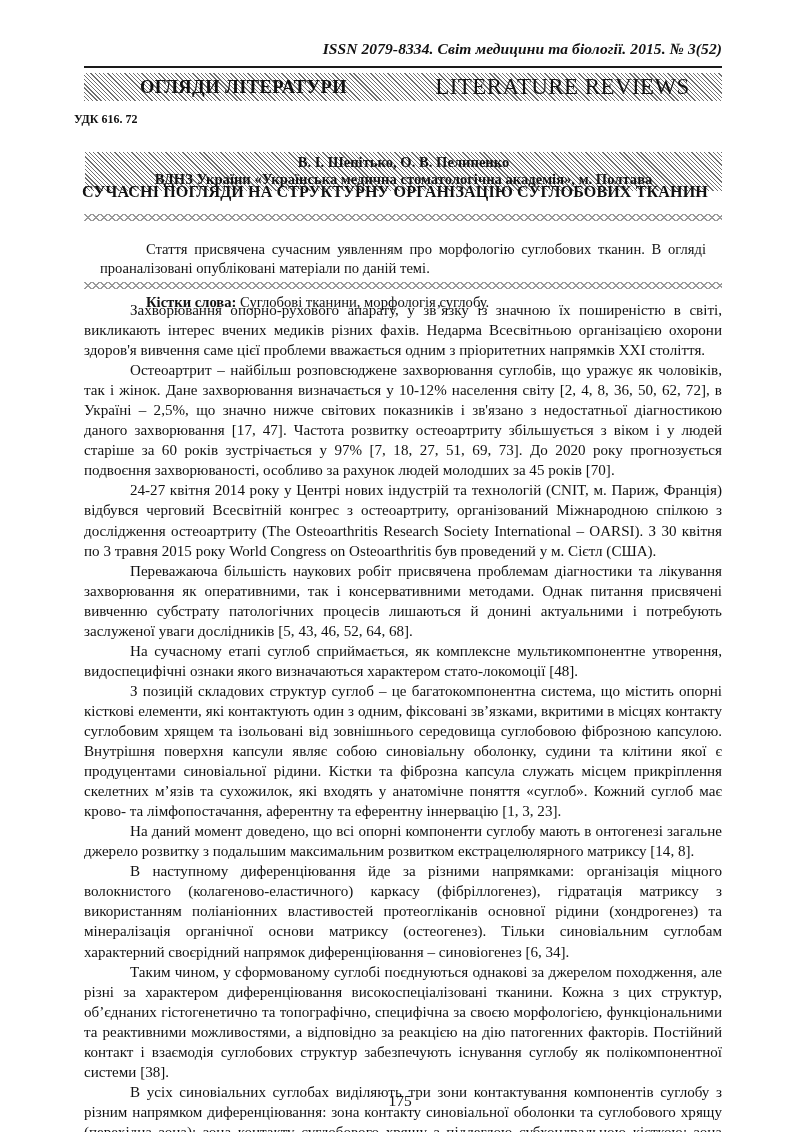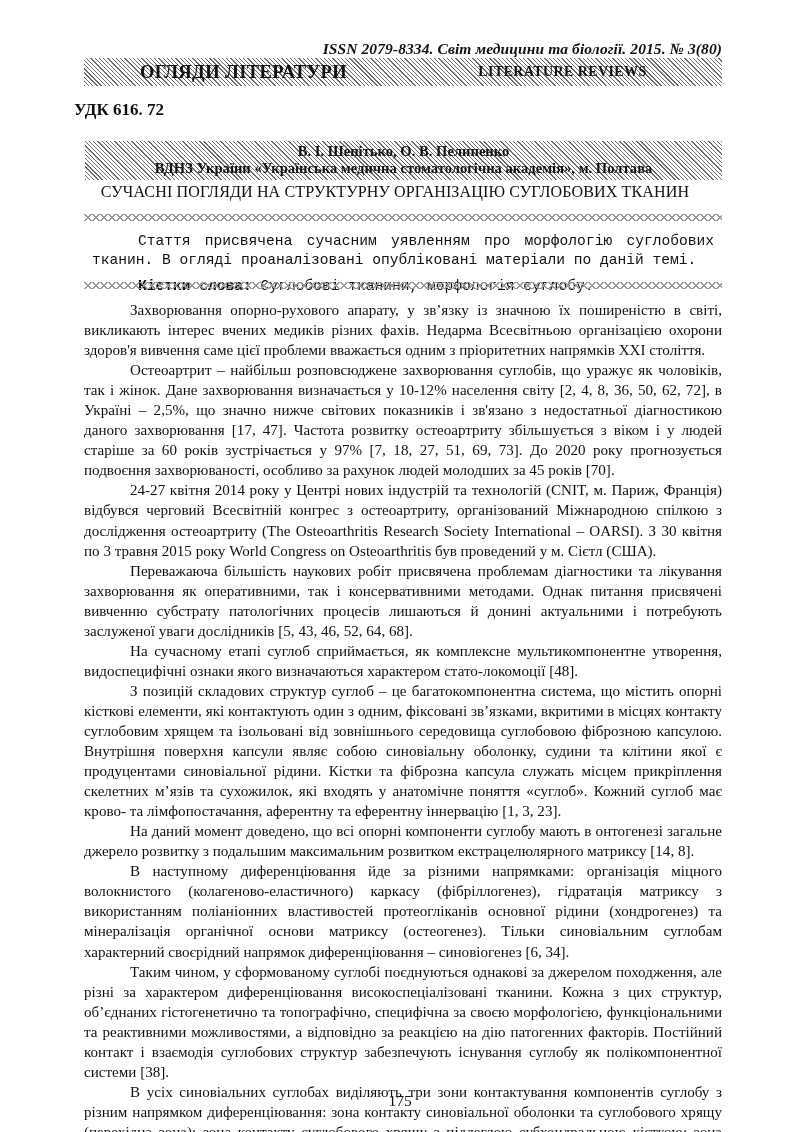--- a/index.html
+++ b/index.html
@@ -47,57 +47,57 @@
       45deg,
       #6e6e6e 0px, #6e6e6e 0.9px,
       #ffffff 0.9px, #ffffff 3.0px
     );
   }
 
   .section-bar {
     position: absolute;
     left: 84px;
     width: 638px;
-    top: 58px;
+    top: 73px;
     height: 28px;
     display: flex;
     align-items: center;
   }
   .section-bar .sec-left {
     width: 50%;
     text-align: center;
     font-weight: bold;
     font-size: 18.5px;
     letter-spacing: .4px;
     white-space: nowrap;
   }
   .section-bar .sec-right {
     width: 50%;
     text-align: center;
-    font-weight: bold;
-    font-size: 14px;
+    font-weight: normal;
+    font-size: 23px;
     letter-spacing: .4px;
     white-space: nowrap;
   }
 
   
   .udk {
     position: absolute;
     left: 74px;
-    top: 100px;
-    font-weight: bold;
-    font-size: 17px;
+    top: 112px;
+    font-weight: bold;
+    font-size: 12px;
   }
 
   
   .author-bar {
     position: absolute;
     left: 85px;
     width: 637px;
-    top: 141px;
+    top: 152px;
     padding: 2px 0 3px 0;
     text-align: center;
   }
   .author-bar .authors {
     font-weight: bold;
     font-size: 14.6px;
     line-height: 17px;
     white-space: nowrap;
   }
   .author-bar .affil {
@@ -108,21 +108,21 @@
     text-align: center;
   }
 
   
   .art-title {
     position: absolute;
     left: 74px;
     right: 84px;
     top: 183px;
     text-align: center;
-    font-weight: normal;
+    font-weight: bold;
     font-size: 16.1px;
     letter-spacing: .1px;
     white-space: nowrap;
   }
 
   
   .wave {
     position: absolute;
     left: 84px;
     width: 638px;
@@ -140,23 +140,22 @@
     position: absolute;
     left: 84px;
     right: 78px;
     top: 224px;
     font-size: 14.6px;
     line-height: 18.5px;
     text-align: justify;
     text-justify: inter-word;
   }
   .abstract p {
-    margin: 8px;
+    margin: 16px;
     text-indent: 46px;
-    font-family: Liberation Mono, monospace;
   }
   .abstract .kw-label {
     font-weight: bold;
   }
   .abstract .kw-body {
     font-weight: normal;
   }
   .abstract .kw-line {
     margin-top: 2px;
   }
@@ -185,21 +184,21 @@
     top: 1092px;
     text-align: center;
     font-size: 15.5px;
   }
 </style>
 </head>
 <body>
 
 <div class="page">
 
-  <div class="issn-line">ISSN 2079-8334. Світ медицини та біології. 2015. № 3(80)</div>
+  <div class="issn-line">ISSN 2079-8334. Світ медицини та біології. 2015. № 3(52)</div>
 
   <div class="head-rule"></div>
 
   <div class="section-bar hatch">
     <div class="sec-left">ОГЛЯДИ ЛІТЕРАТУРИ</div>
     <div class="sec-right">LITERATURE REVIEWS</div>
   </div>
 
   <div class="udk">УДК 616. 72</div>
 

